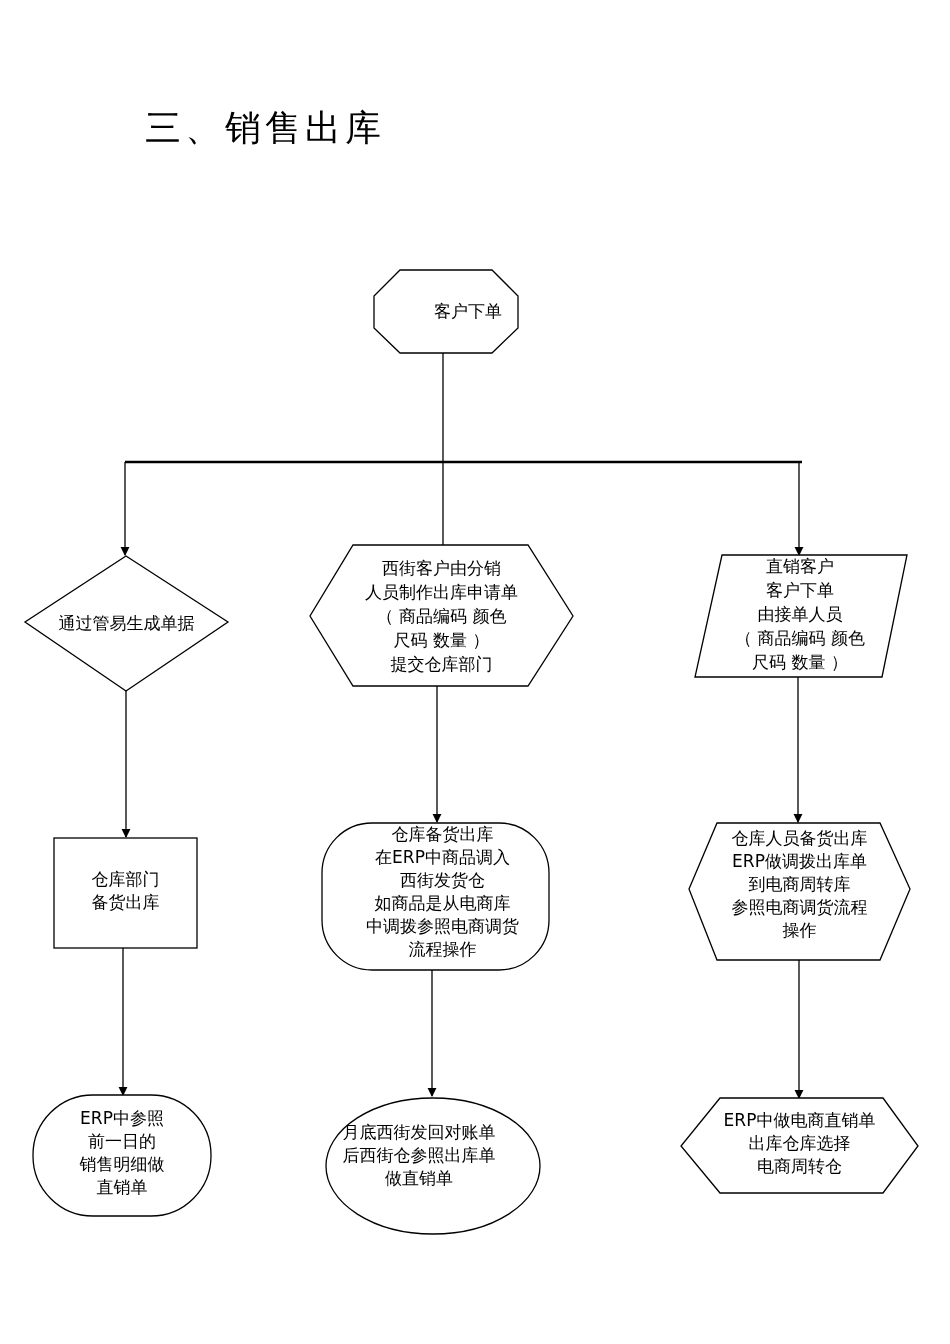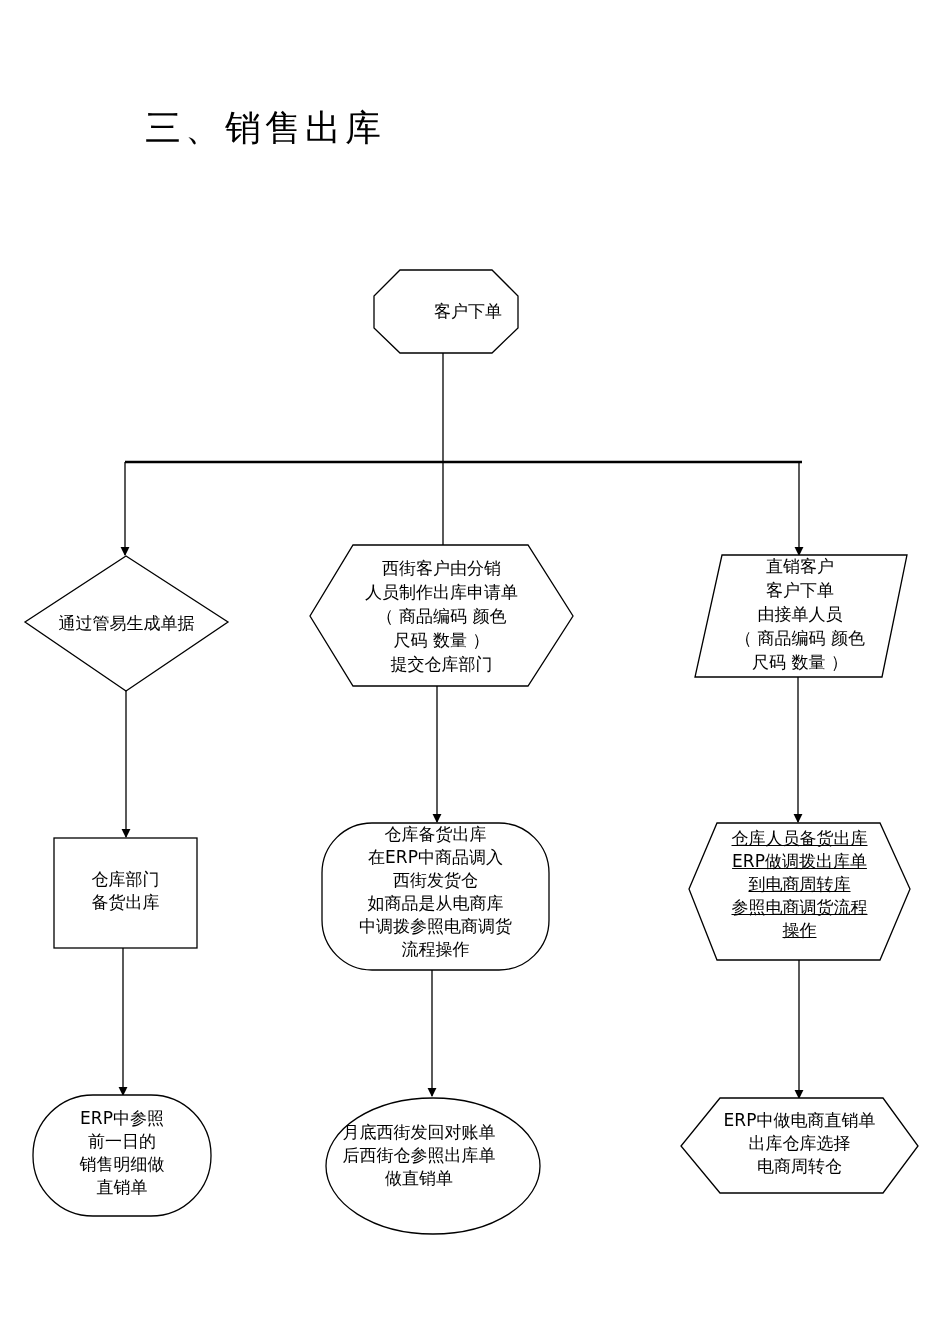--- a/index.html
+++ b/index.html
@@ -79,30 +79,30 @@
   <span>由接单人员</span>
   <span>（ 商品编码 颜色</span>
   <span>尺码 数量 ）</span>
 </div>
 
 <div class="node-text" style="left:54px; top:838px; width:143px; height:105px;font-family:Liberation Serif, serif;">
   <span>仓库部门</span>
   <span>备货出库</span>
 </div>
 
-<div class="node-text" style="left:322px; top:823px; width:227px; height:137px;">
+<div class="node-text" style="left:329px; top:823px; width:227px; height:137px;">
   <span>仓库备货出库</span>
   <span>在ERP中商品调入</span>
   <span>西街发货仓</span>
   <span>如商品是从电商库</span>
   <span>中调拨参照电商调货</span>
   <span>流程操作</span>
 </div>
 
-<div class="node-text" style="left:689px; top:823px; width:221px; height:122px;text-decoration:underline;">
+<div class="node-text" style="left:689px; top:823px; width:221px; height:122px;">
   <span>仓库人员备货出库</span>
   <span>ERP做调拨出库单</span>
   <span>到电商周转库</span>
   <span>参照电商调货流程</span>
   <span>操作</span>
 </div>
 
 <div class="node-text" style="left:33px; top:1100px; width:178px; height:105px;">
   <span>ERP中参照</span>
   <span>前一日的</span>

